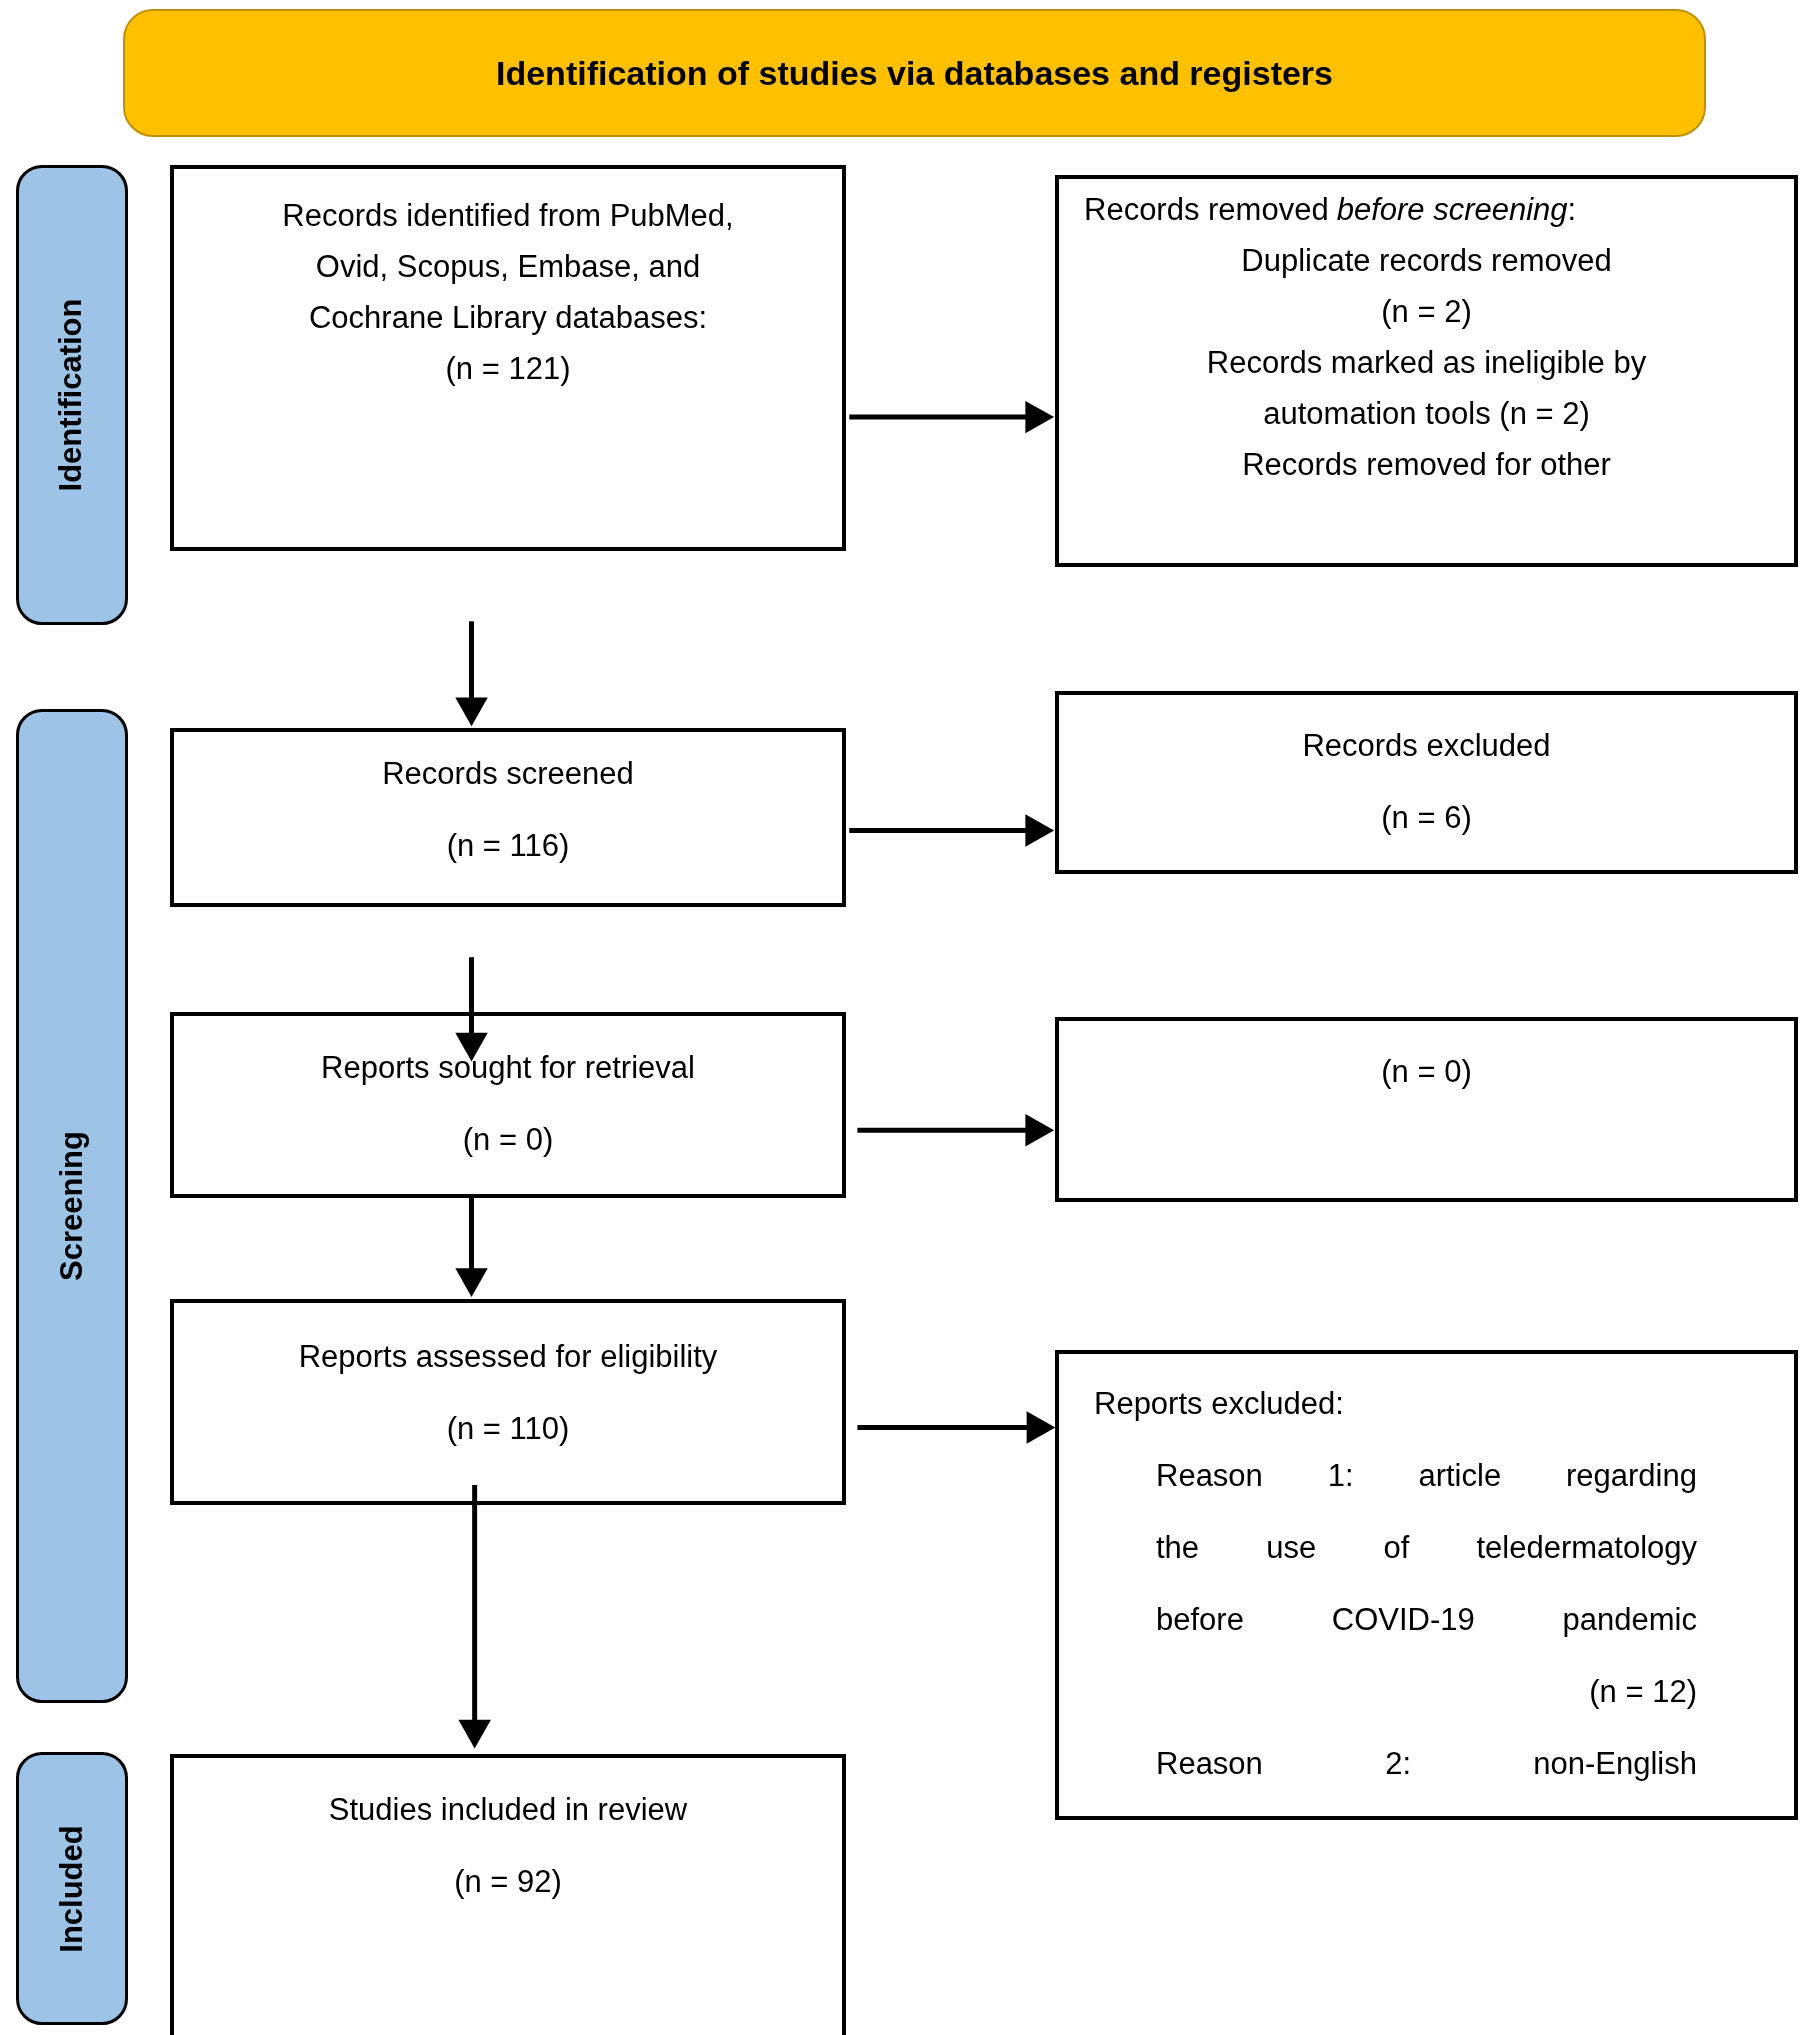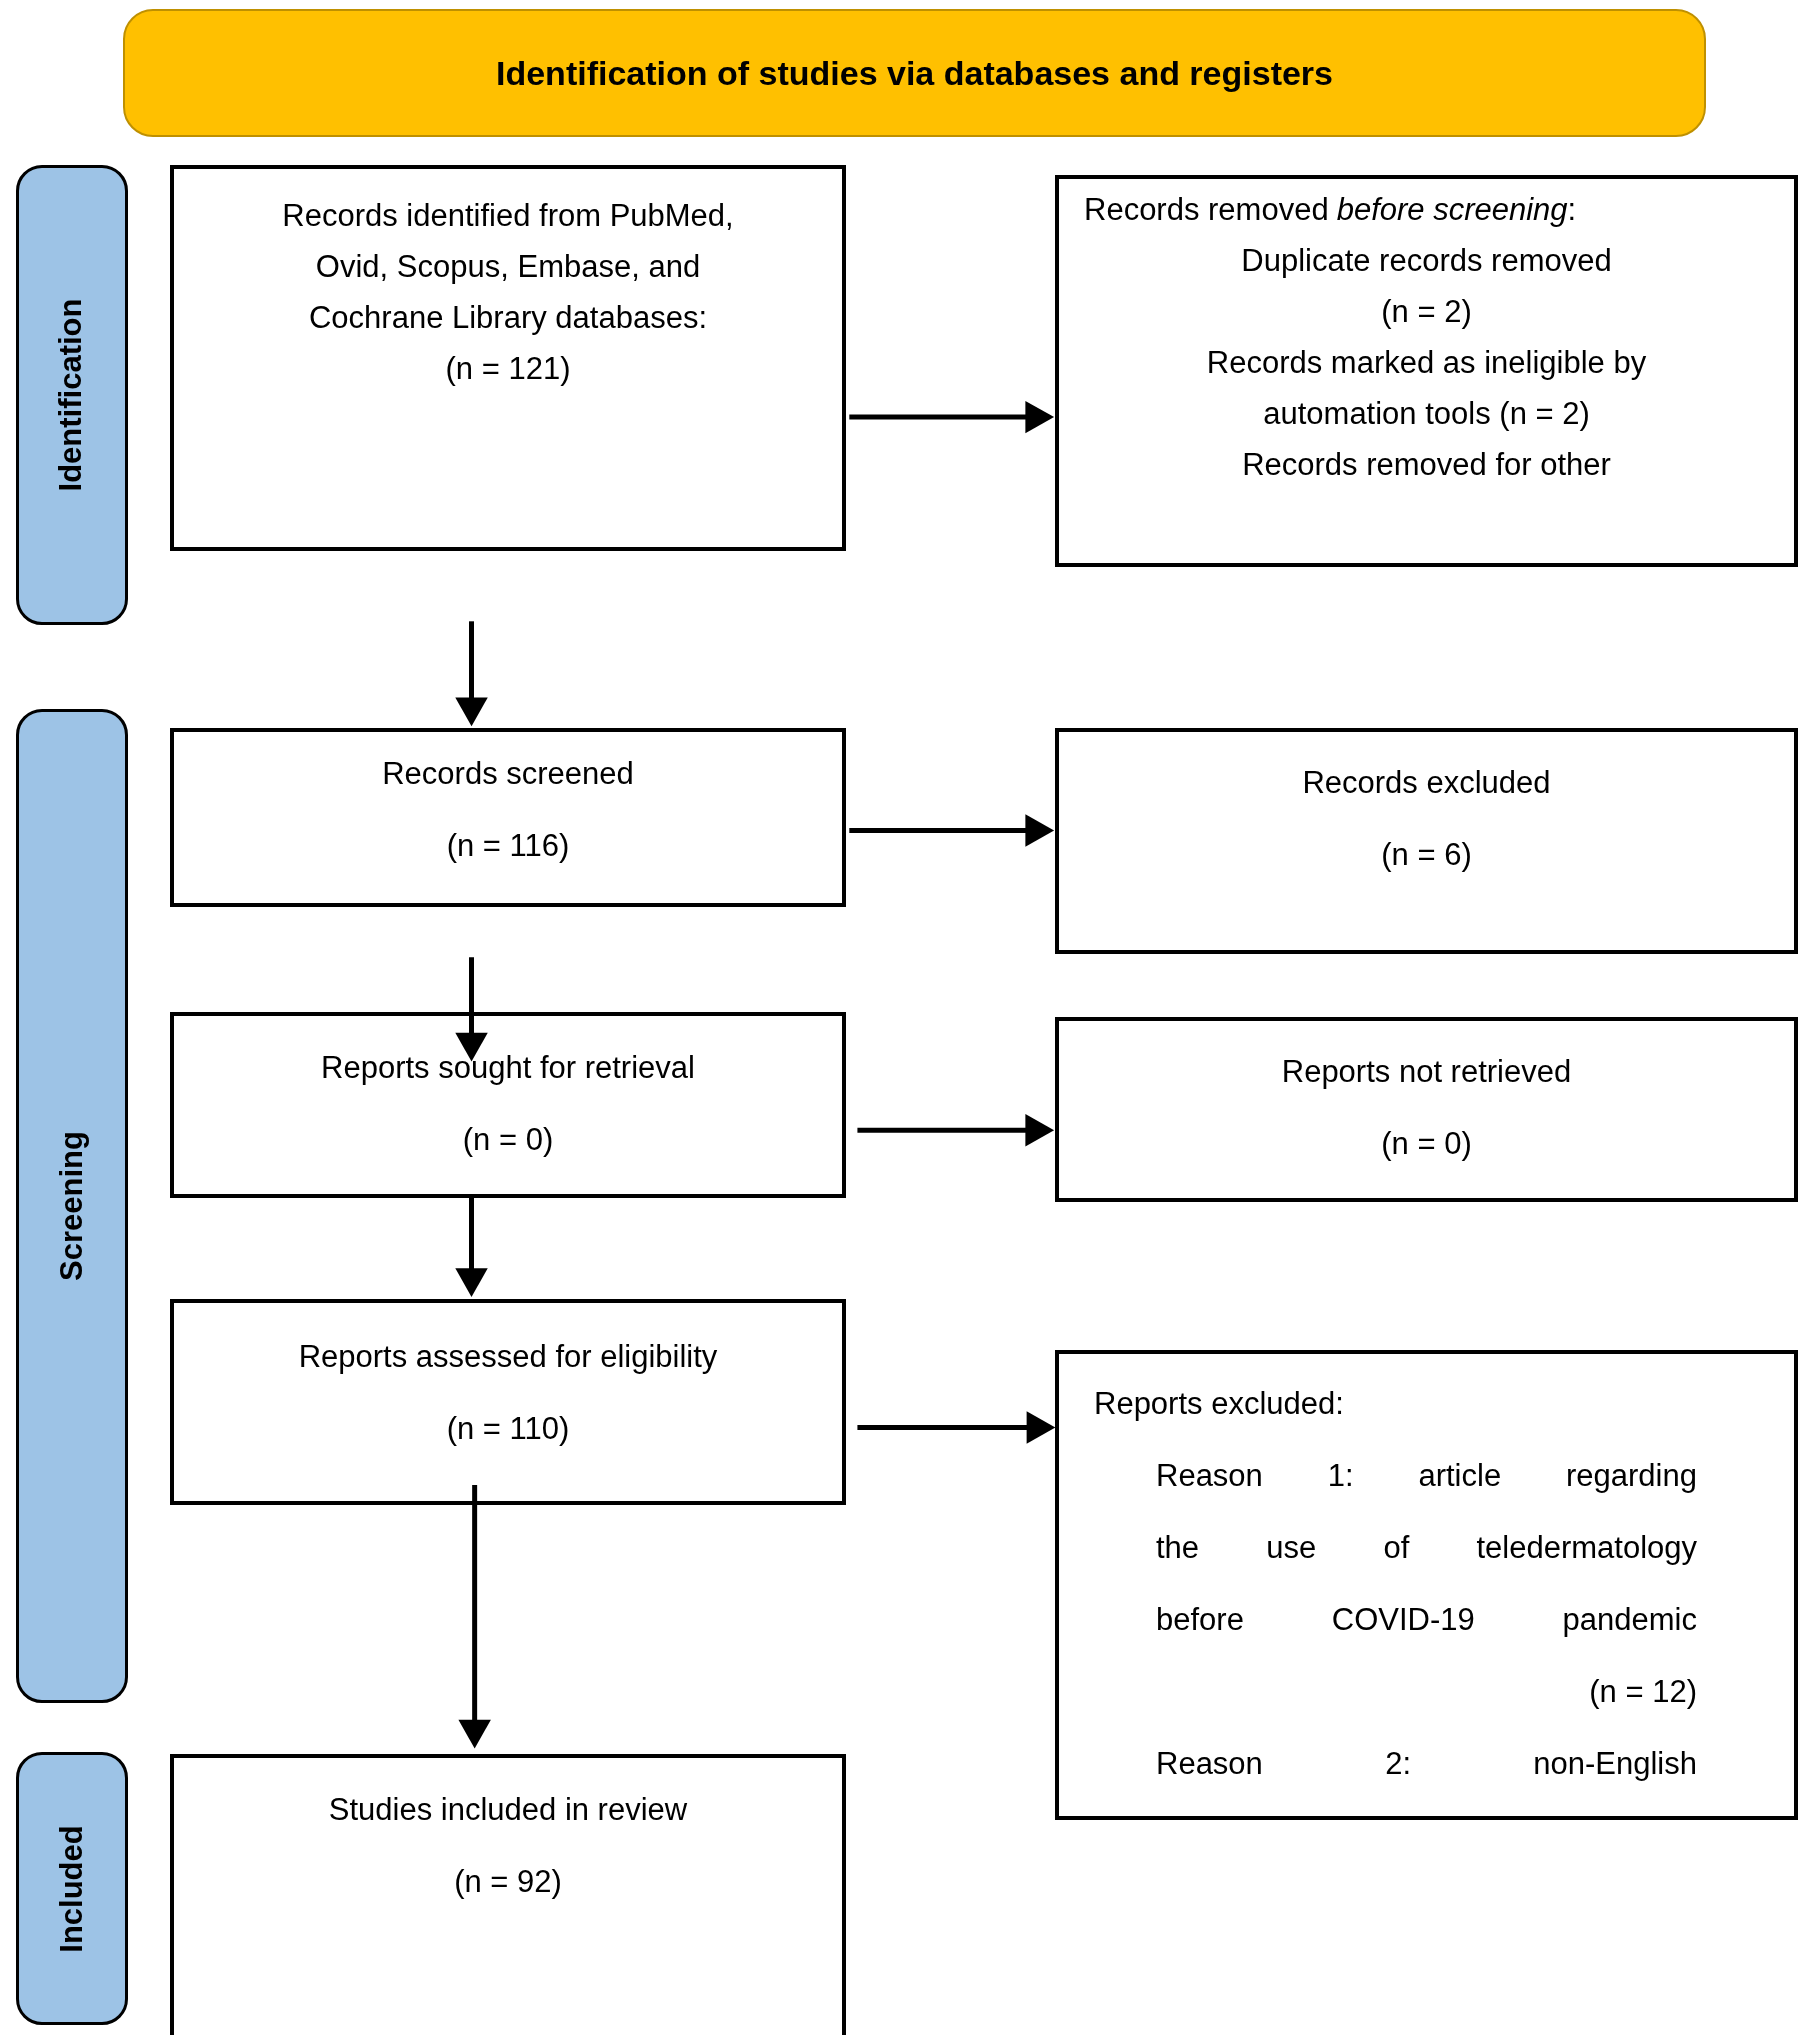--- a/index.html
+++ b/index.html
@@ -91,27 +91,26 @@
   </div>
   <div>
       <div>Duplicate records removed</div>
       <div>(n = 2)</div>
       <div>Records marked as ineligible by</div>
       <div>automation tools (n = 2)</div>
       <div>Records removed for other</div>
     </div>
 </div>
 
-<div class="box col-r loose" style="top:728px;height:226px;padding-top:15px;">
+<div class="box col-r loose" style="top:691px;height:183px;padding-top:15px;">
     <div>Records excluded</div>
     <div>(n = 6)</div>
   </div>
 
 <div class="box col-r loose" style="top:1017px;height:185px;padding-top:15px;">
-    <div>Reports not retrieved</div>
     <div>(n = 0)</div>
   </div>
 
 <div class="box col-r loose" style="top:1350px;height:470px;padding-top:13.7px;">
   <div class="rx-title">Reports excluded:</div>
   <div class="reasons">
     <div class="jline">
         <span>Reason</span>
         <span>1:</span>
         <span>article</span>

